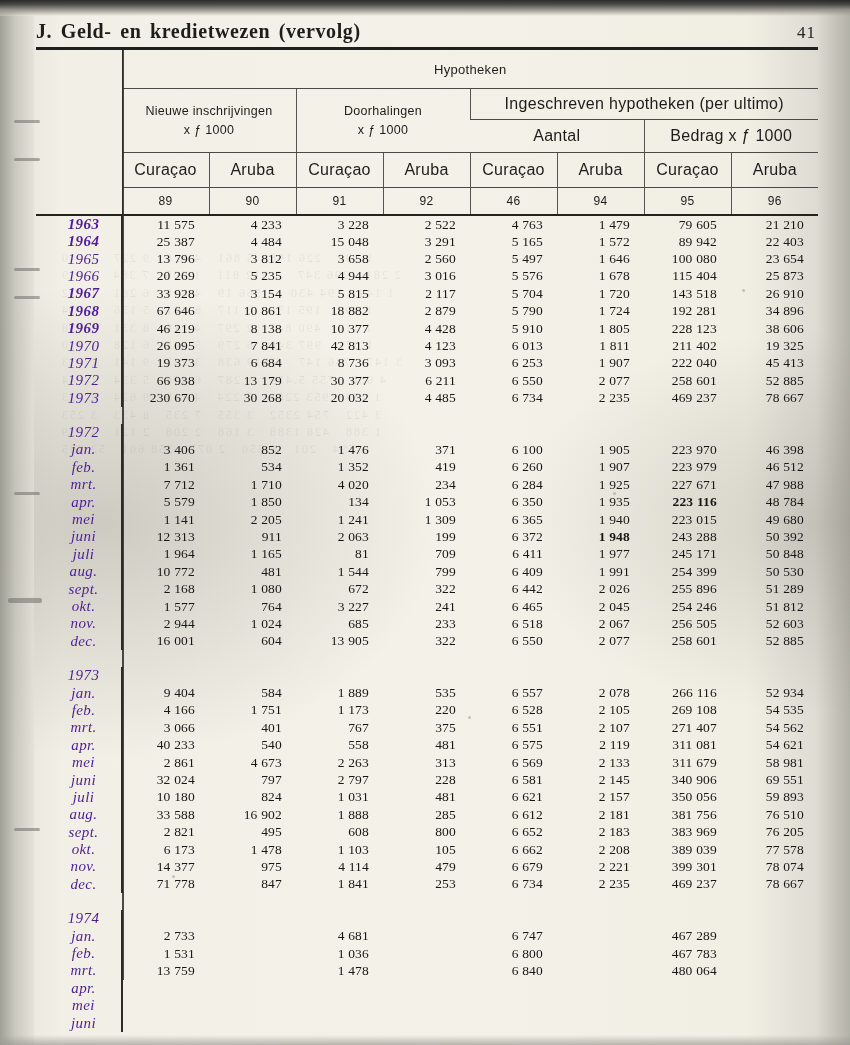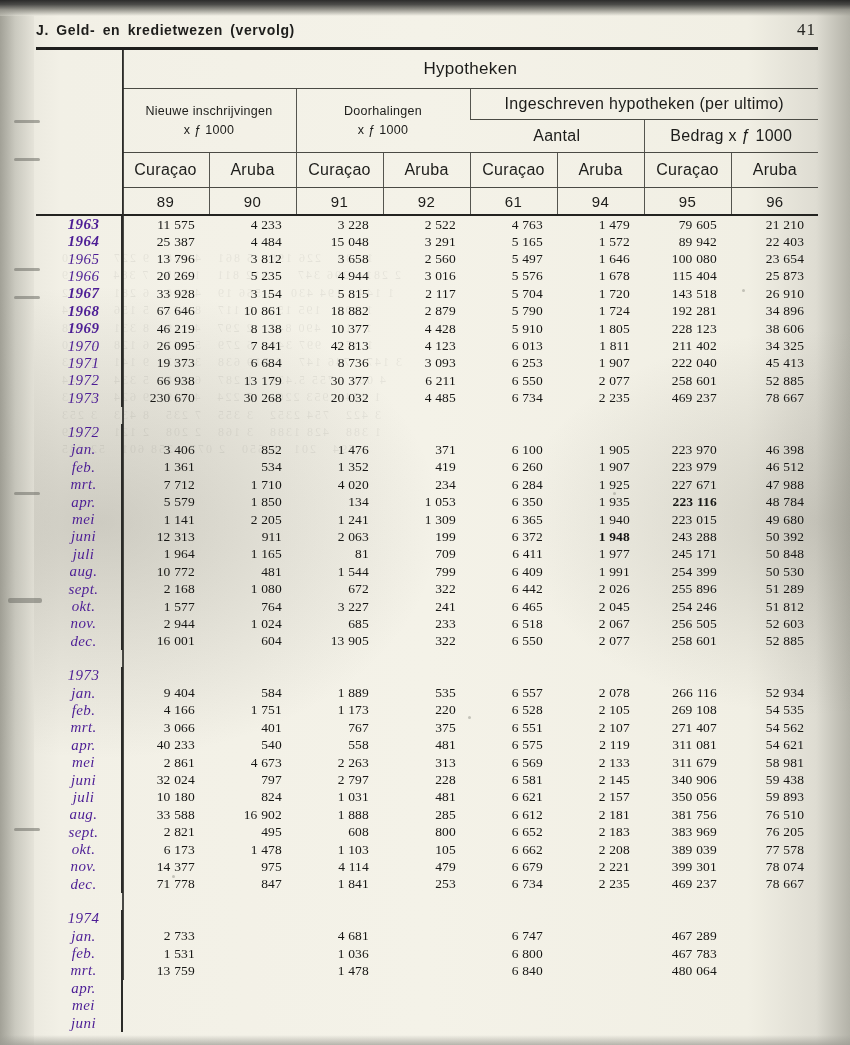--- a/index.html
+++ b/index.html
@@ -36,22 +36,22 @@
     background:#6e6d66;opacity:.55;border-radius:2px;}
 
   #sheet{position:absolute;left:0;top:0;width:850px;height:1045px;}
 
   
   .doc-head{
     position:absolute;left:36px;top:20px;width:780px;height:24px;
     display:flex;align-items:baseline;justify-content:space-between;
   }
   .doc-title{
-    font-family:Liberation Sans, sans-serif;
-    font-size:14px;font-weight:700;color:#1d1d1b;
+    font-family:Liberation Serif, serif;
+    font-size:20px;font-weight:700;color:#1d1d1b;
     letter-spacing:.6px;word-spacing:3px;
   }
   .page-no{
     font-family:"Liberation Serif",serif;
     font-size:17px;color:#232320;letter-spacing:1px;
   }
 
   
   #tbl{position:absolute;left:36px;top:47px;width:782px;}
   .rule-heavy{height:3px;background:#1f1f1d;width:100%;}
@@ -59,25 +59,25 @@
   table{border-collapse:collapse;width:100%;table-layout:fixed;}
   th,td{padding:0;margin:0;}
 
   
   .hdr th{
     font-family:"Liberation Sans",sans-serif;
     font-weight:400;color:#1c1c1a;
     text-align:center;vertical-align:middle;
     letter-spacing:.3px;
   }
-  .h-span{font-size:17px;height:38px;}
+  .h-span{font-size:13px;height:38px;}
   .h-grp{font-size:12.5px;line-height:1.45;height:62px;}
   .h-sub{font-size:16px;height:30px;}
   .h-place{font-size:16px;height:34px;}
-  .h-num{font-size:15px;height:26px;font-family:"Liberation Sans",sans-serif;}
+  .h-num{font-size:12px;height:26px;font-family:"Liberation Sans",sans-serif;}
 
   .vl{border-left:1px solid #55554f;}
   .vl-strong{border-left:1px solid #33332f;}
   .ul{border-bottom:1px solid #4a4a44;}
   .ul-strong{border-bottom:2px solid #232320;}
 
   
   .lbl{
     width:86px;
     font-family:"Liberation Serif",serif;
@@ -191,21 +191,21 @@
           <th class="h-place ul vl">Curaçao</th>
           <th class="h-place ul vl">Aruba</th>
         </tr>
 
         <tr>
           <th class="stub-div" style="border-left:none;border-bottom:2px solid #232320"></th>
           <th class="h-num ul-strong vl-strong">89</th>
           <th class="h-num ul-strong vl">90</th>
           <th class="h-num ul-strong vl">91</th>
           <th class="h-num ul-strong vl">92</th>
-          <th class="h-num ul-strong vl">61</th>
+          <th class="h-num ul-strong vl">46</th>
           <th class="h-num ul-strong vl">94</th>
           <th class="h-num ul-strong vl">95</th>
           <th class="h-num ul-strong vl">96</th>
         </tr>
       </thead>
 
       <tbody id="tbody">
           <tr>
             <td class="lbl bold">1963</td>
             <td class="num stub-div">11 575</td>
@@ -285,21 +285,21 @@
           </tr>
           <tr>
             <td class="lbl">1970</td>
             <td class="num stub-div">26 095</td>
             <td class="num">7 841</td>
             <td class="num">42 813</td>
             <td class="num">4 123</td>
             <td class="num">6 013</td>
             <td class="num">1 811</td>
             <td class="num">211 402</td>
-            <td class="num">34 325</td>
+            <td class="num">19 325</td>
           </tr>
           <tr>
             <td class="lbl">1971</td>
             <td class="num stub-div">19 373</td>
             <td class="num">6 684</td>
             <td class="num">8 736</td>
             <td class="num">3 093</td>
             <td class="num">6 253</td>
             <td class="num">1 907</td>
             <td class="num">222 040</td>
@@ -544,21 +544,21 @@
           </tr>
           <tr>
             <td class="lbl">juni</td>
             <td class="num stub-div">32 024</td>
             <td class="num">797</td>
             <td class="num">2 797</td>
             <td class="num">228</td>
             <td class="num">6 581</td>
             <td class="num">2 145</td>
             <td class="num">340 906</td>
-            <td class="num">59 438</td>
+            <td class="num">69 551</td>
           </tr>
           <tr>
             <td class="lbl">juli</td>
             <td class="num stub-div">10 180</td>
             <td class="num">824</td>
             <td class="num">1 031</td>
             <td class="num">481</td>
             <td class="num">6 621</td>
             <td class="num">2 157</td>
             <td class="num">350 056</td>

